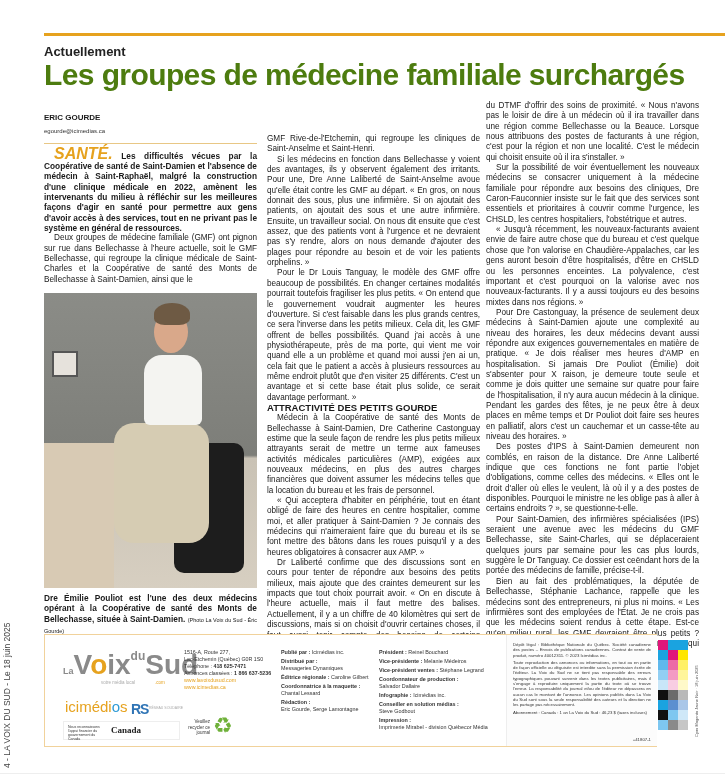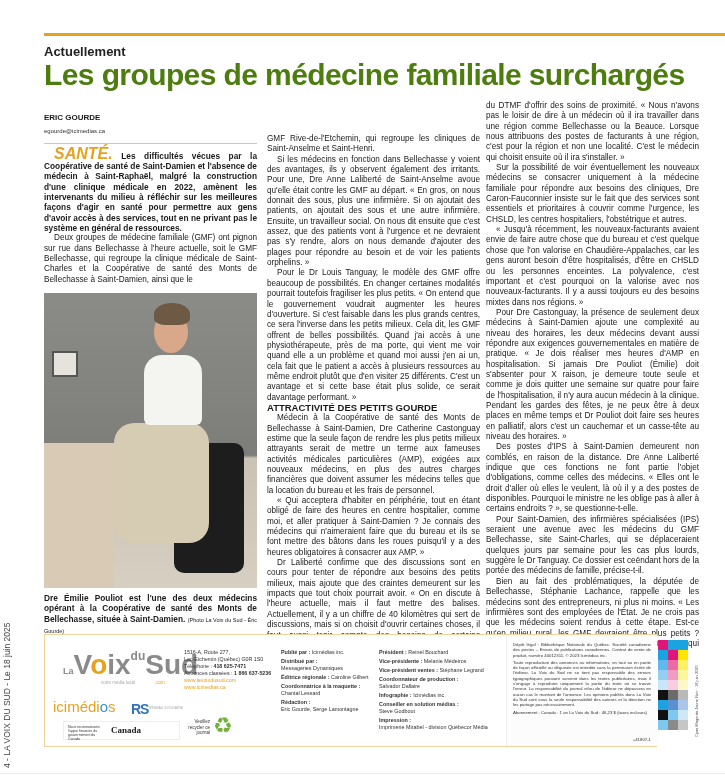--- a/index.html
+++ b/index.html
@@ -31,21 +31,21 @@
   .caption { font-size: 8.3px; font-weight: bold; line-height: 10.3px; margin-top: 5px; }
   .caption .credit { font-weight: normal; font-size: 5.5px; }
   .side-text { position: absolute; left: 2px; top: 768px; transform: rotate(-90deg); transform-origin: left top; font-size: 8.5px; color: #444; white-space: nowrap; }
   .footer { position: absolute; left: 44px; top: 634px; width: 611px; height: 111px; border: 1px solid #f1d29b; background: #fff; }
   .logo-voix { position: absolute; left: 18px; top: 14px; font-size: 28px; color: #8a8a8a; font-weight: bold; white-space: nowrap; }
   .logo-voix .la { font-size: 9px; }
   .logo-voix .o { color: #e6a21e; }
   .logo-voix .du { font-size: 12px; vertical-align: top; }
   .logo-tag { position: absolute; left: 56px; top: 45px; font-size: 4.5px; color: #aaa; }
   .logo-tag2 { position: absolute; left: 110px; top: 45px; font-size: 4.5px; color: #e6a21e; }
-  .icimedias { position: absolute; left: 8px; top: 63px; font-size: 15px; color: #e6a21e; }
+  .icimedias { position: absolute; left: 20px; top: 63px; font-size: 15px; color: #e6a21e; }
   .icimedias .o { color: #2e9bd6; }
   .rs-logo { position: absolute; left: 86px; top: 66px; font-size: 14px; font-weight: bold; color: #2f74b5; letter-spacing: -1px; }
   .rs-small { position: absolute; left: 104px; top: 71px; font-size: 3.5px; color: #aaa; }
   .canada-box { position: absolute; left: 18px; top: 86px; width: 75px; height: 17px; border: 1px solid #eee; padding-left: 40px; }
   .canada-text { position: absolute; left: 4px; top: 3px; font-size: 3.5px; line-height: 4px; width: 40px; color: #333; }
   .canada-word { position: absolute; left: 47px; top: 3px; font-size: 9px; font-family: "Liberation Serif", serif; font-weight: bold; color: #222; }
   .address { position: absolute; left: 139px; top: 14px; font-size: 5.3px; line-height: 7px; color: #333; }
   .address .b { font-weight: bold; }
   .address .link { color: #e6a21e; }
   .recycle-text { position: absolute; left: 139px; top: 84px; font-size: 4.5px; line-height: 5.5px; text-align: right; width: 26px; color: #333; }

